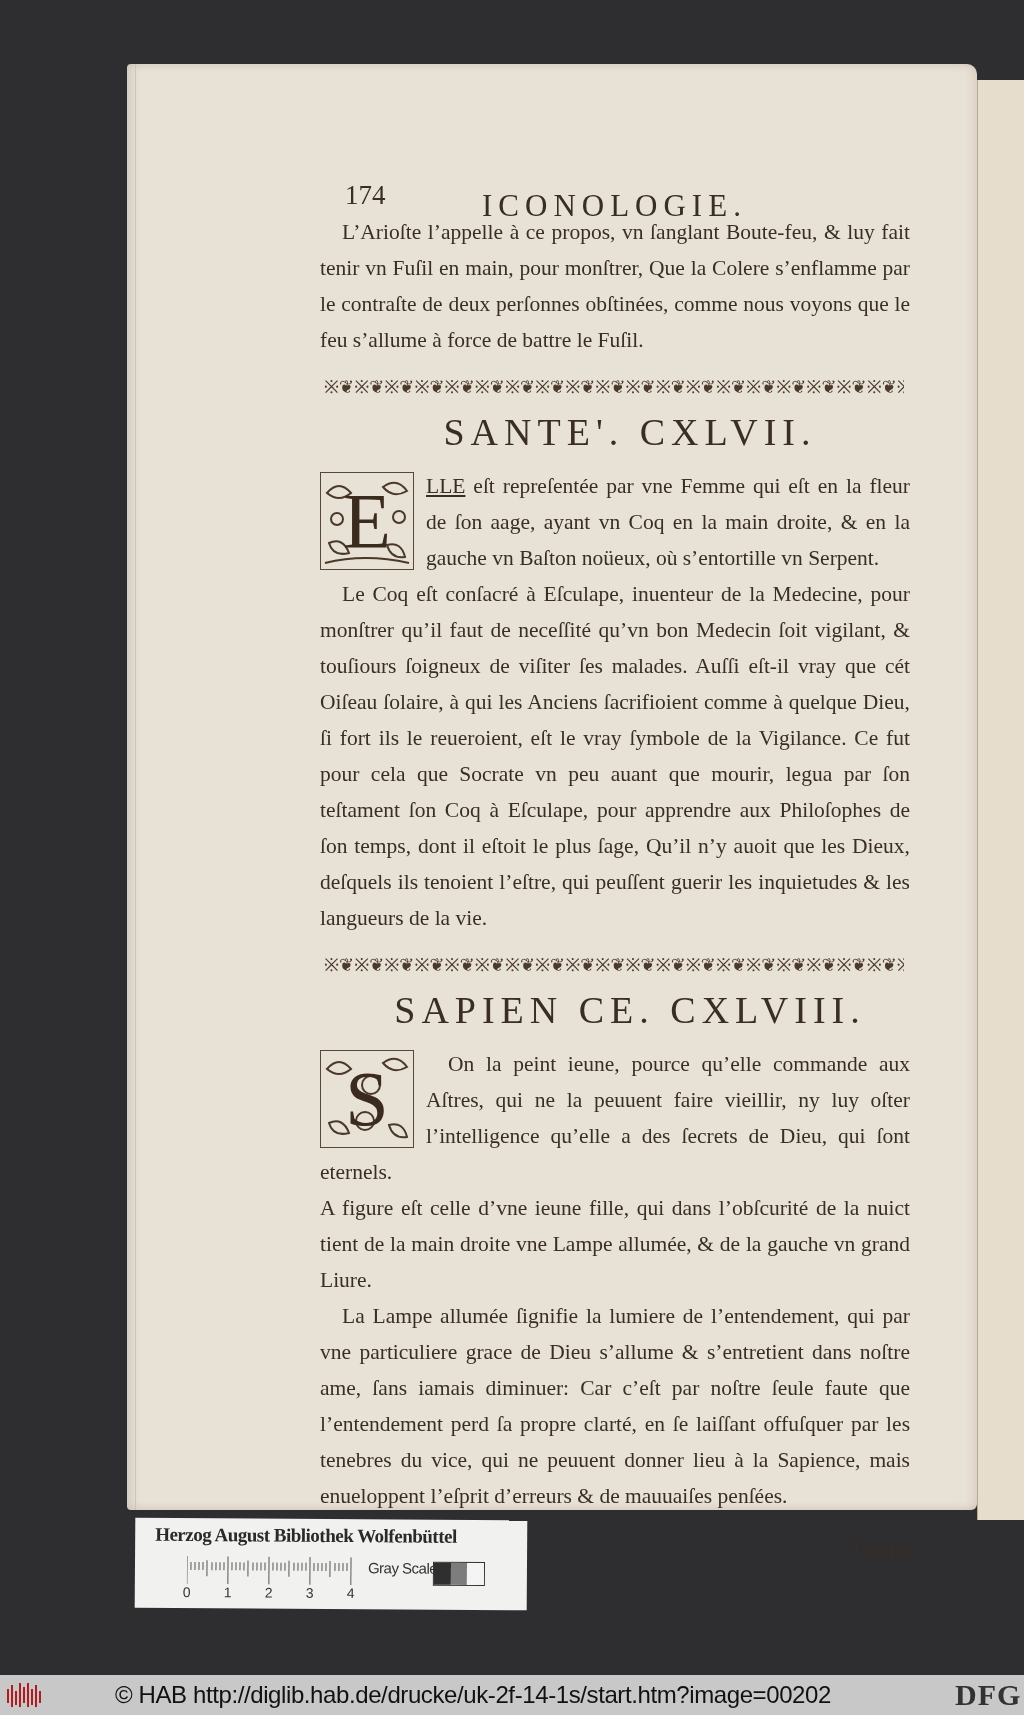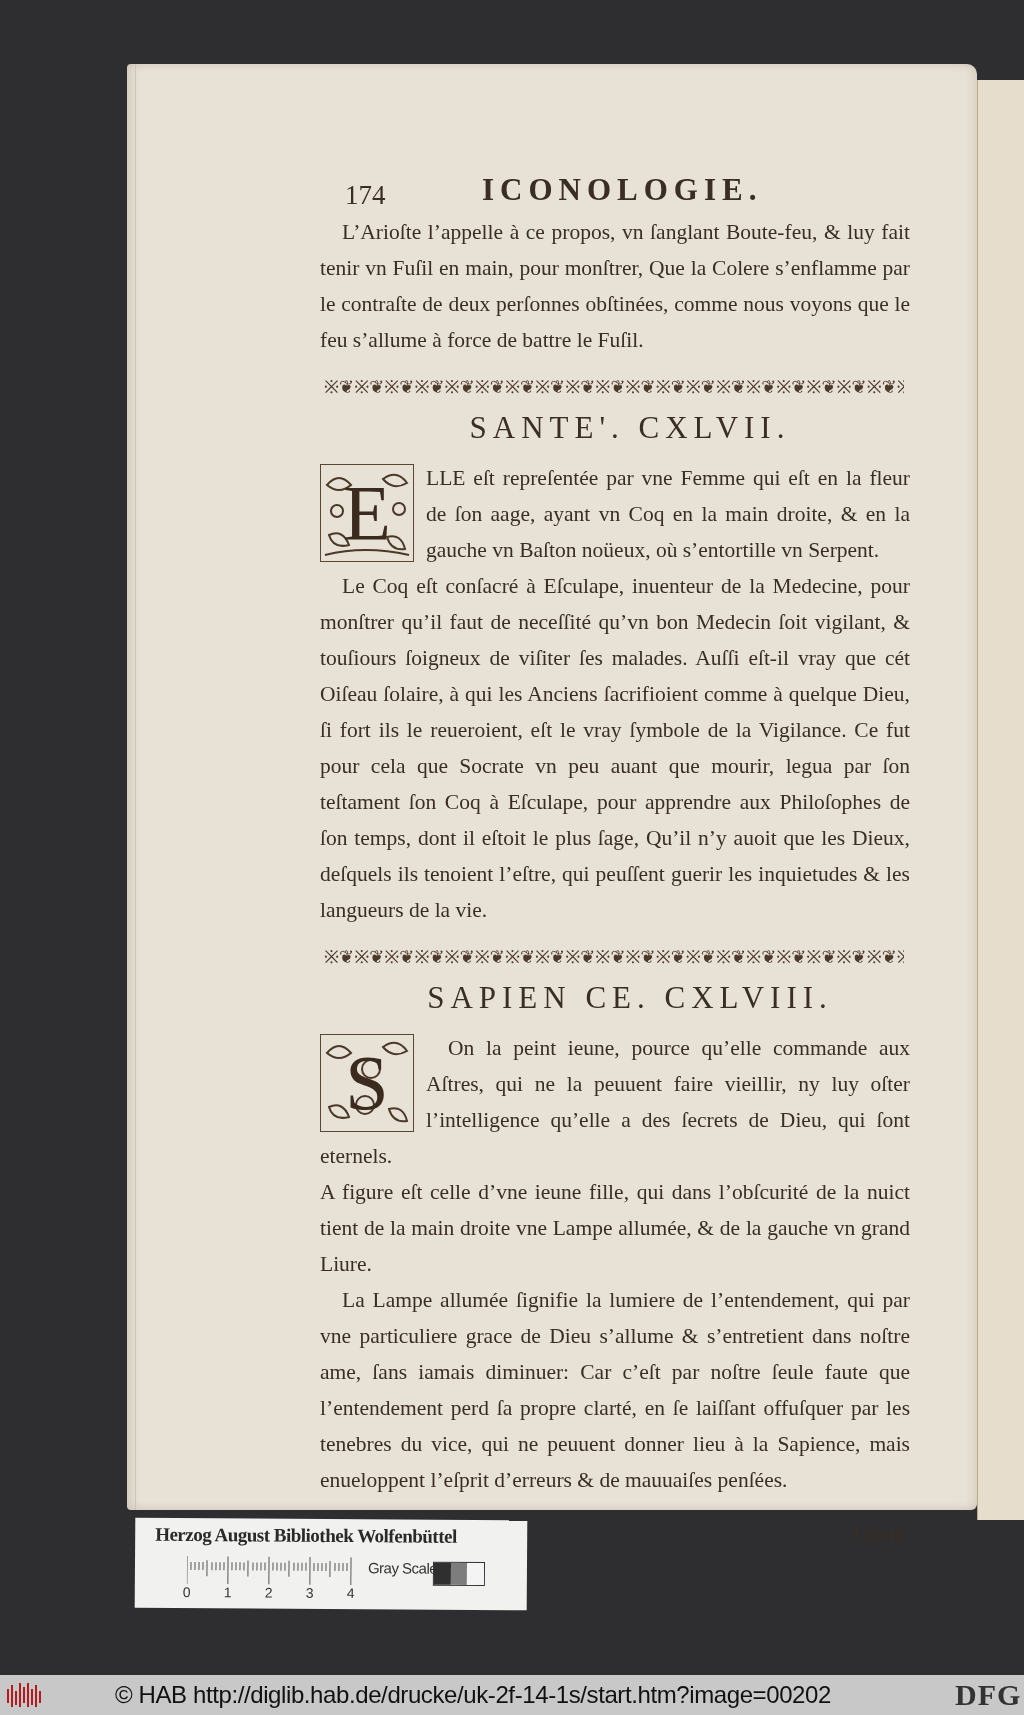--- a/index.html
+++ b/index.html
@@ -22,44 +22,44 @@
     position:absolute; left:977px; top:80px; width:47px; height:1440px;
     background:#e6ddcd; border-left:1px solid #b9a98e;
   }
   .content {
     position:absolute; left:320px; top:170px; width:590px;
     color:#3a2e24;
     font-family:"Liberation Serif", serif;
   }
   .running-head { position:relative; height:44px; }
   .page-num { position:absolute; left:0; top:10px; font-size:27px;margin-left:25px; }
-  .head-title { position:absolute; left:162px; top:2px; font-size:31px; letter-spacing:6px;font-weight:bold; }
+  .head-title { position:absolute; left:162px; top:18px; font-size:31px; letter-spacing:6px; }
   .para { font-size:21.5px; line-height:36px; margin:0; text-align:justify; }
   .para.indent { text-indent:22px; }
   .ornament {
     margin:18px 0 12px 4px; height:22px; width:580px;
     color:#4b3a2c; font-size:18px; letter-spacing:0px; overflow:hidden; white-space:nowrap;
     line-height:22px;
   }
   .section-title {
-    text-align:center; font-size:31px; letter-spacing:6px; margin:8px 0 14px 0; padding-left:30px;
+    text-align:center; font-size:38px; letter-spacing:6px; margin:8px 0 14px 0; padding-left:30px;
   }
   .drop-block { position:relative; }
   .drop-cap {
     float:left; width:92px; height:96px; margin:4px 12px 2px 0;
     background:#e8e1d5; position:relative;
     border:1px solid #5a4634;
   }
   .drop-cap svg { position:absolute; left:0; top:0; }
   .drop-cap .letter {
     position:absolute; left:0; top:0; width:92px; height:96px;
     text-align:center; line-height:96px; font-size:78px; color:#3a2b1e;
   }
   .catchword { text-align:right; font-size:21px; margin-top:24px; padding-right:4px; }
-  .smallcaps { font-variant:small-caps; }
+  .smallcaps { font-variant:small-caps;text-decoration:underline; }
 
   
   .label {
     position:absolute; left:135px; top:1519px; width:392px; height:90px;
     background:#f1f1ef; transform:rotate(0.4deg);
   }
   .label-title {
     position:absolute; left:20px; top:6px; font-family:"Liberation Serif", serif;
     font-weight:bold; font-size:19px; color:#2a2a2a; letter-spacing:-0.5px;
   }

